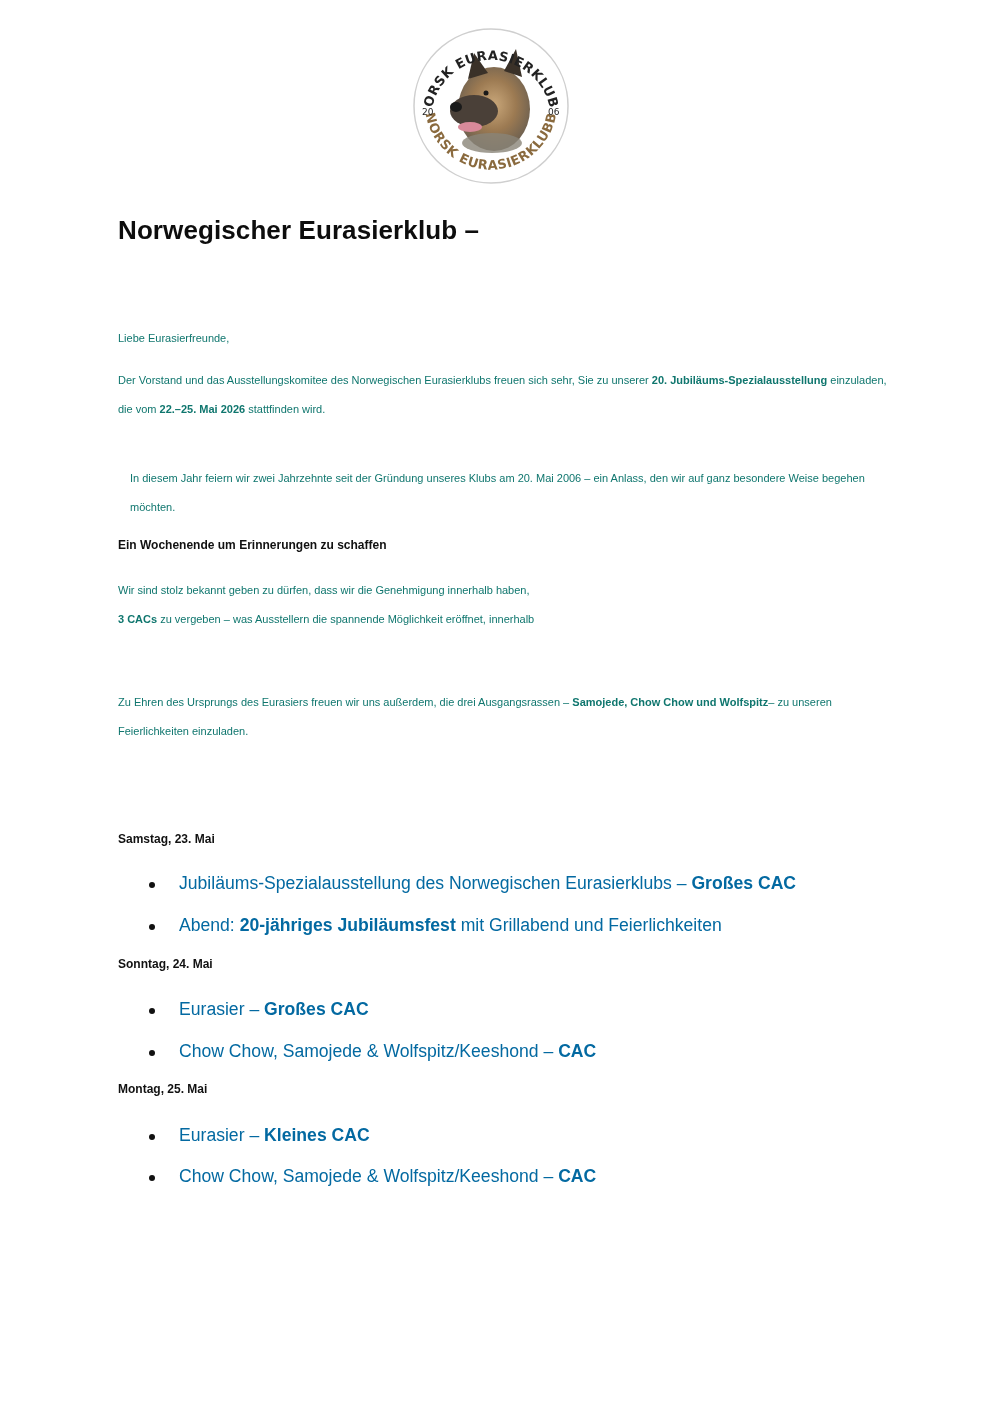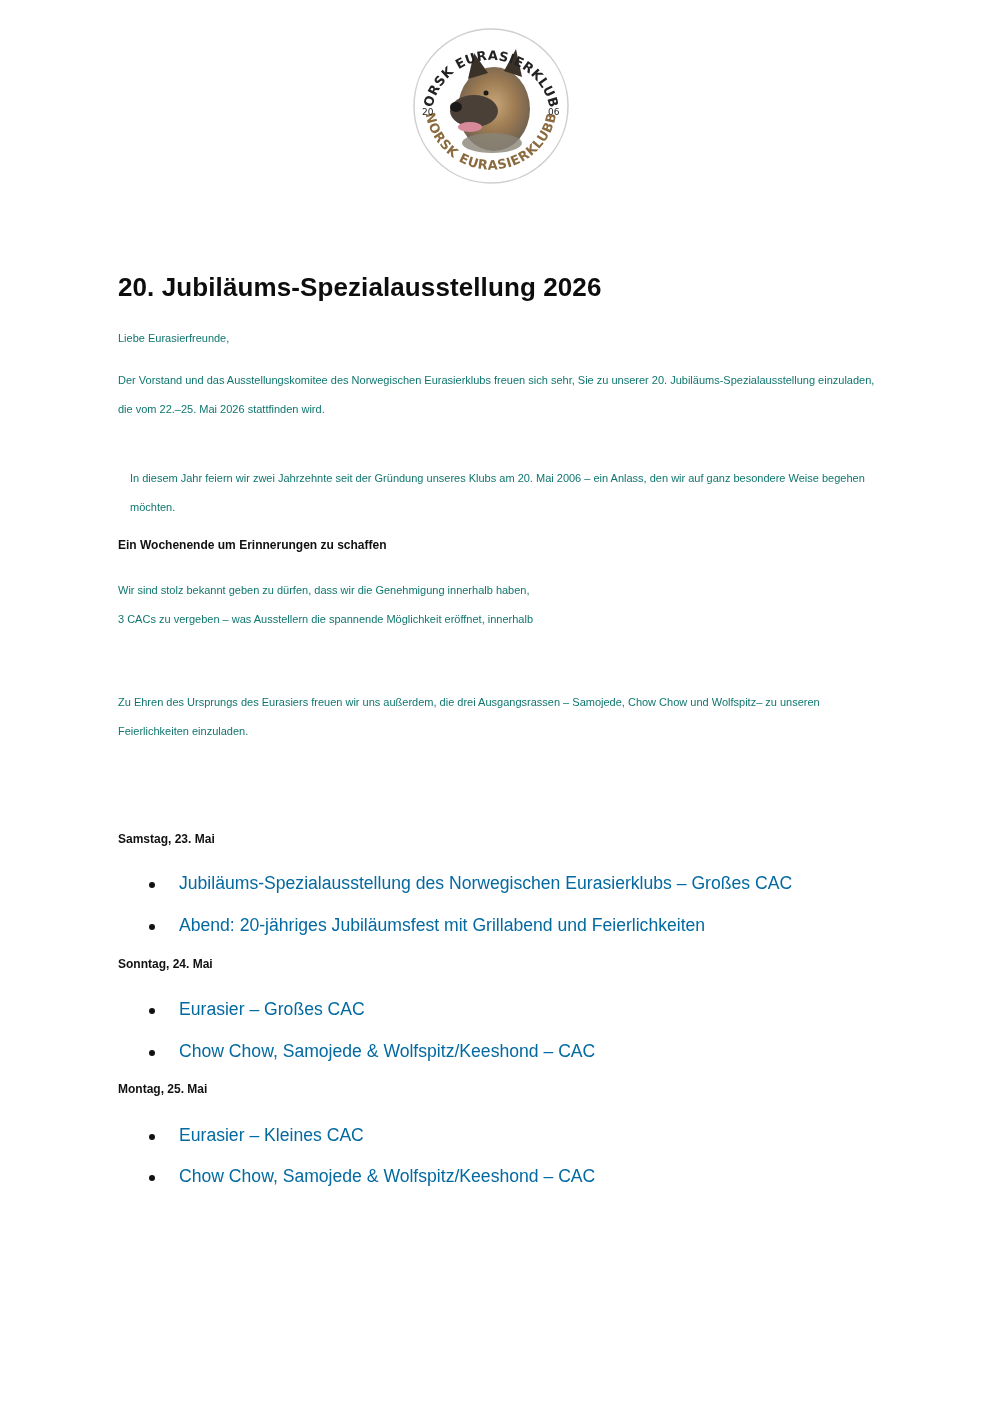--- a/index.html
+++ b/index.html
@@ -37,21 +37,21 @@
       color: #0d0d0d;
     }
     .para {
       position: absolute;
       left: 118px;
       width: 770px;
       font-size: 11px;
       line-height: 28.5px;
       color: #0f766e;
     }
-    .para b, .li b, .day b { font-weight: normal; text-align: right; }
+    .para b, .li b, .day b { font-weight: bold; text-align: right; }
     .sub {
       position: absolute;
       left: 118px;
       font-size: 12px;
       font-weight: bold;
       white-space: nowrap;
       color: #111;
     }
     .li {
       position: absolute;
@@ -99,21 +99,21 @@
     <text font-family="'DejaVu Sans', sans-serif" font-weight="bold" font-size="13" fill="#222" letter-spacing="0.5">
       <textPath href="#arcTop" startOffset="50%" text-anchor="middle">NORSK EURASIERKLUBB</textPath>
     </text>
     <text font-family="'DejaVu Sans', sans-serif" font-weight="bold" font-size="13" fill="#8a6a3e" letter-spacing="0.5">
       <textPath href="#arcBottom" startOffset="50%" text-anchor="middle">NORSK EURASIERKLUBB</textPath>
     </text>
     <text x="10" y="88" font-family="'DejaVu Sans', sans-serif" font-size="9" fill="#222">20</text>
     <text x="136" y="88" font-family="'DejaVu Sans', sans-serif" font-size="9" fill="#222">06</text>
   </svg>
 
-  <div class="title" style="top:272px;">20. Jubiläums-Spezialausstellung 2026</div>
+  <div class="title" style="top:215px;">Norwegischer Eurasierklub –</div>
 
   <div class="para" style="top:324px;">Liebe Eurasierfreunde,</div>
 
   <div class="para" style="top:366px;">
     <span>Der Vorstand und das Ausstellungskomitee des Norwegischen Eurasierklubs freuen sich sehr, Sie zu unserer </span><b>20. Jubiläums-Spezialausstellung</b><span> einzuladen, die vom </span><b>22.–25. Mai 2026</b><span> stattfinden wird.</span>
   </div>
 
   <div class="para" style="top:464px;margin-left:12px;">In diesem Jahr feiern wir zwei Jahrzehnte seit der Gründung unseres Klubs am 20. Mai 2006 – ein Anlass, den wir auf ganz besondere Weise begehen möchten.</div>
 
   <div class="sub" style="top:538px;">Ein Wochenende um Erinnerungen zu schaffen</div>

